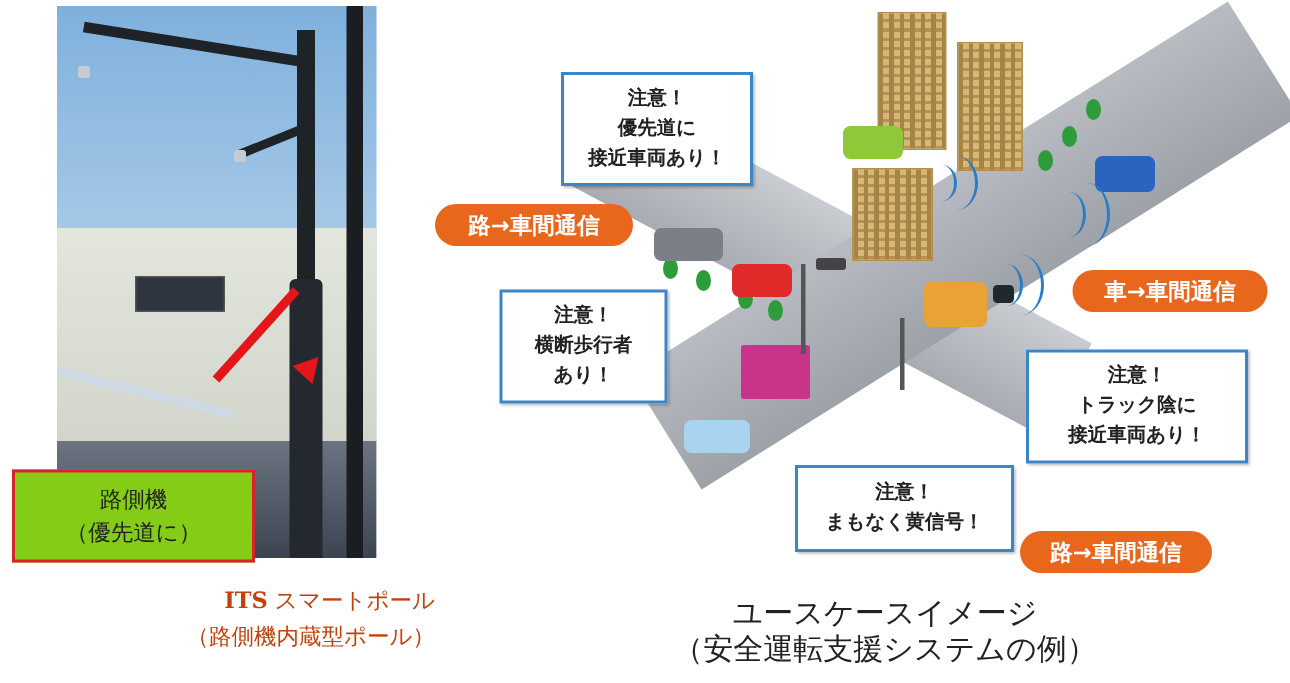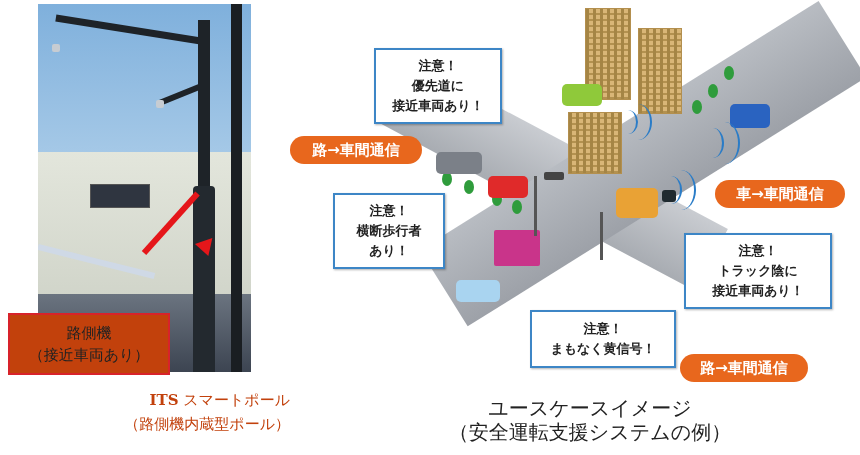--- a/index.html
+++ b/index.html
@@ -12,21 +12,21 @@
   .window{left:52px;top:180px;width:58px;height:22px;background:#2f3540;border:1px solid #555;}
   .rail{left:0;top:240px;width:120px;height:6px;background:#cfd9e6;transform:rotate(14deg);transform-origin:left;}
   .pole-main{left:160px;top:16px;width:12px;height:360px;background:#1e2328;}
   .pole-base{left:155px;top:182px;width:22px;height:200px;background:#23292f;border-radius:4px 4px 0 0;}
   .pole-2{left:193px;top:0;width:11px;height:370px;background:#1a1e22;}
   .arm1{left:16px;top:34px;width:150px;height:7px;background:#1e2328;transform:rotate(9deg);transform-origin:right;}
   .arm2{left:118px;top:78px;width:48px;height:6px;background:#1e2328;transform:rotate(-22deg);transform-origin:right;}
   .cam{width:8px;height:8px;background:#c7ccd2;border-radius:2px;}
   .arrow{left:106px;top:246px;width:80px;height:6px;background:#e5161a;transform:rotate(-48deg);transform-origin:left;}
   .arrow-head{left:160px;top:232px;width:0;height:0;border-left:9px solid transparent;border-right:9px solid transparent;border-bottom:16px solid #e5161a;transform:rotate(42deg);}
-  .rsu-box{left:8px;top:313px;width:162px;height:62px;background:#c2410c;border:2px solid #d8232a;box-sizing:border-box;text-align:center;font-size:15px;line-height:22px;padding-top:7px;color:#222;}
+  .rsu-box{left:8px;top:313px;width:162px;height:62px;background:#84cc16;border:2px solid #d8232a;box-sizing:border-box;text-align:center;font-size:15px;line-height:22px;padding-top:7px;color:#222;}
   .cap-left{left:0;top:388px;width:290px;text-align:right;font-family:"DejaVu Serif",serif;font-size:15px;line-height:24px;color:#c2410c;}
   .cap-left b{font-weight:bold;}
   
   .scene{left:300px;top:0;width:560px;height:385px;}
   .road-main{left:120px;top:250px;width:470px;height:90px;background:linear-gradient(#b8bcc2,#9da1a8);transform:rotate(-32deg);transform-origin:left top;}
   .road-cross{left:110px;top:60px;width:360px;height:70px;background:linear-gradient(#c9ccd1,#a8acb2);transform:rotate(28deg);transform-origin:left top;}
   .bld{background:#d9b677;border:1px solid #b38f4e;}
   .bld-win{background:repeating-linear-gradient(90deg,#a58545 0 3px,transparent 3px 7px),repeating-linear-gradient(#d9b677 0 4px,#b3914f 4px 6px);}
   .car{border-radius:5px;}
   .tree{width:10px;height:14px;border-radius:50%;background:#2f9c3c;}
@@ -49,21 +49,21 @@
   <div class="abs cam" style="left:14px;top:40px;"></div>
   <div class="abs cam" style="left:118px;top:96px;"></div>
   <div class="abs pole-main"></div>
   <div class="abs pole-base"></div>
   <div class="abs arrow"></div>
   <div class="abs arrow-head"></div>
 </div>
 
 <div class="abs rsu-box">
   <div>路側機</div>
-  <div>（接近車両あり）</div>
+  <div>（優先道に）</div>
 </div>
 
 <div class="abs cap-left">
   <div><b>ITS</b><span> スマートポール</span></div>
   <div>（路側機内蔵型ポール）</div>
 </div>
 
 <div class="abs scene">
   <div class="abs road-cross"></div>
   <div class="abs road-main"></div>

